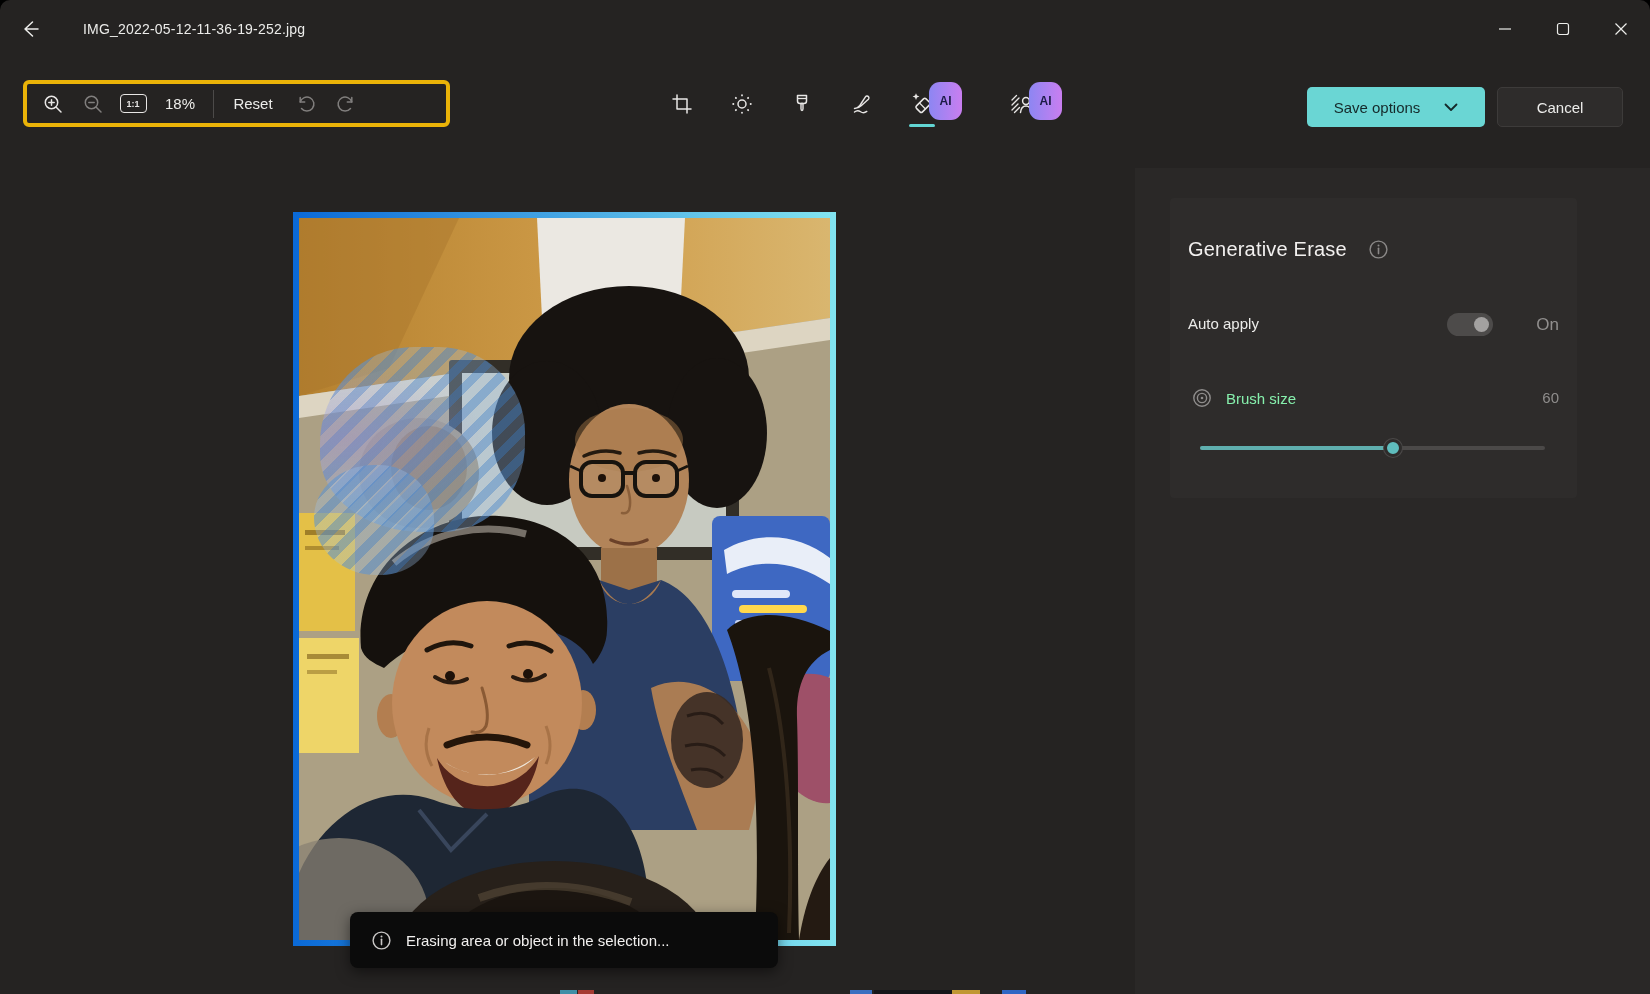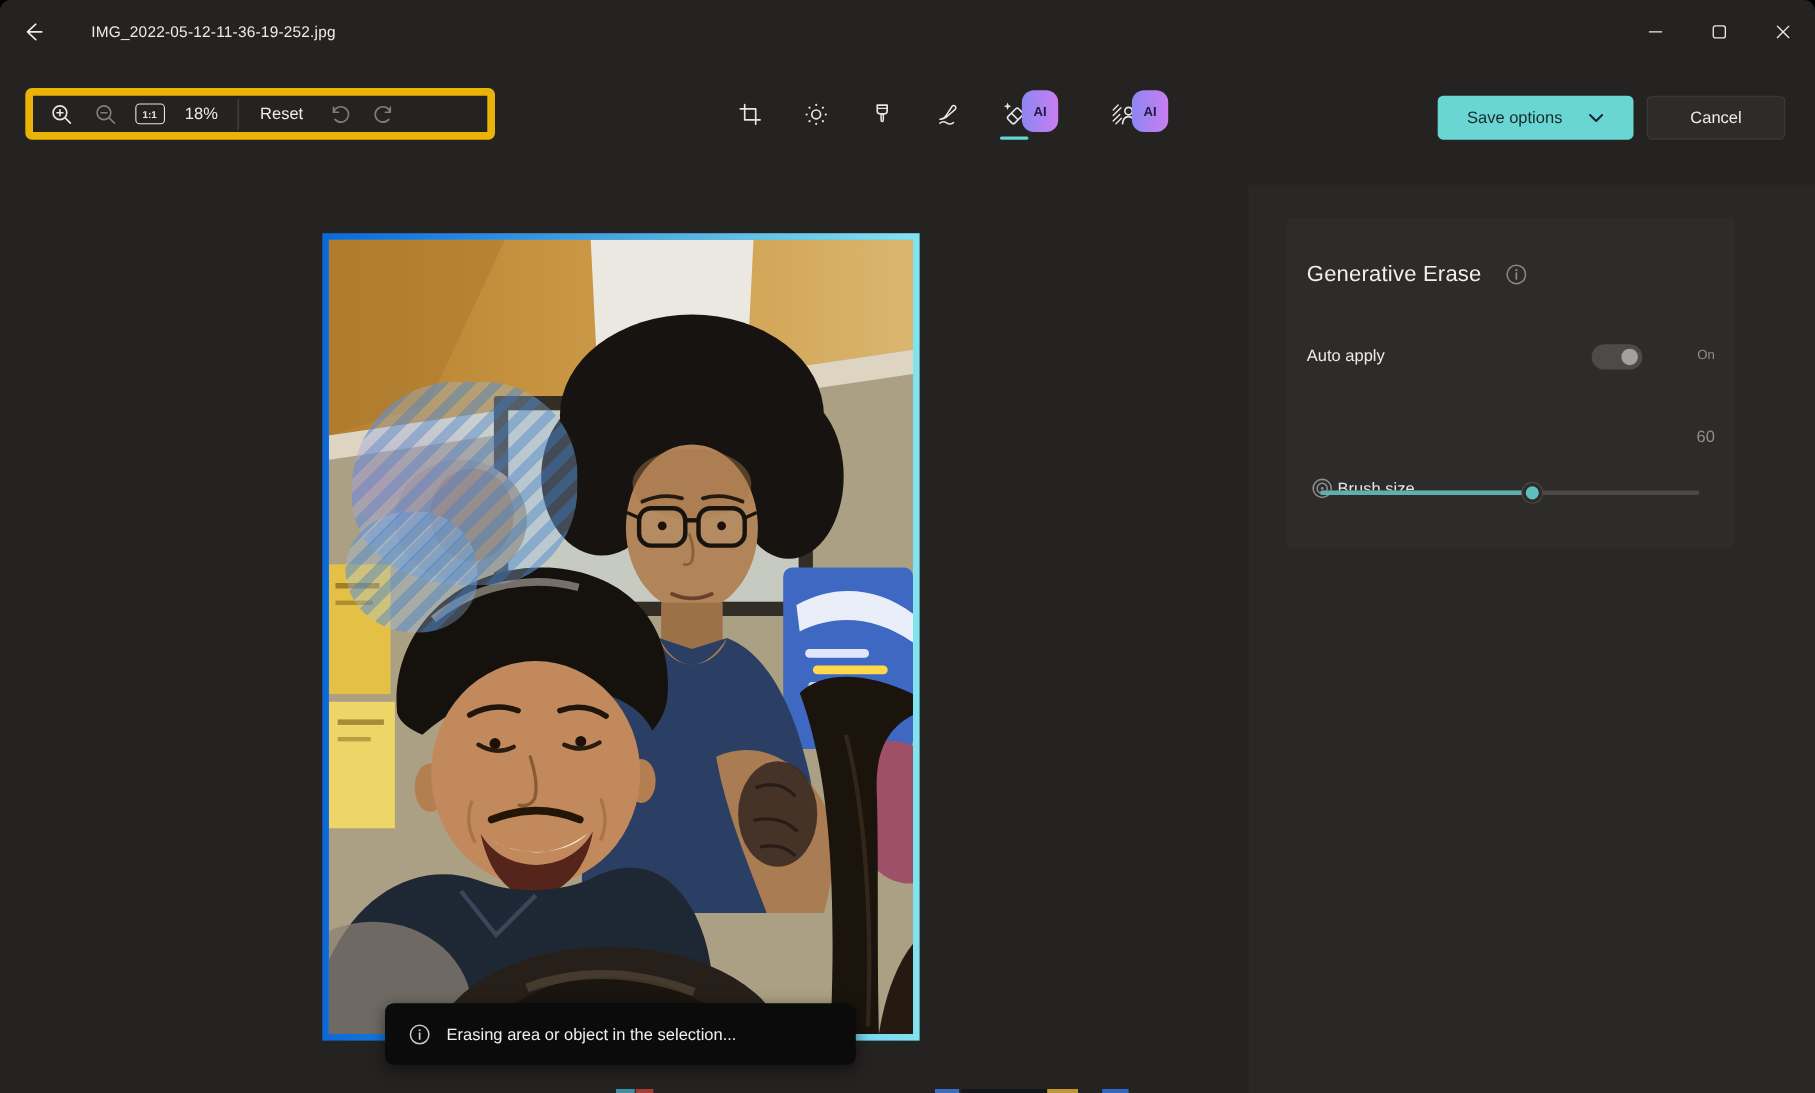--- a/index.html
+++ b/index.html
@@ -10,21 +10,21 @@
 
   
   .titlebar { position:absolute; top:0; left:0; right:0; height:58px; display:flex; align-items:center;gap:15px; }
   .back-btn { width:40px; height:40px; margin-left:10px; display:flex; align-items:center; justify-content:center; border-radius:5px; cursor:pointer; }
   .title-text { color:#ececea; font-size:14px; margin-left:18px; letter-spacing:.2px; }
   .win-controls { position:absolute; right:0; top:0; height:58px; display:flex; }
   .win-btn { width:58px; height:58px; display:flex; align-items:center; justify-content:center; }
 
   
   .toolbar { position:absolute; top:80px; left:0; right:0; height:47px; }
-  .tool-group-left { position:absolute; left:23px; top:0; width:427px; height:47px; border:7px solid #eab308; border-radius:6px; display:flex; align-items:center; padding:0 6px; }
+  .tool-group-left { position:absolute; left:23px; top:0; width:427px; height:47px; border:4px solid #eab308; border-radius:6px; display:flex; align-items:center; padding:0 6px; }
   .tg-item { height:40px; display:flex; align-items:center; justify-content:center; border-radius:5px; }
   .icon-btn { width:40px; }
   .one-one-box { width:27px; height:19px; border:1.6px solid #e8e6e5; border-radius:4px; color:#e8e6e5; font-size:9px; font-weight:bold; display:flex; align-items:center; justify-content:center; }
   .zoom-level { width:54px; color:#ececea; font-size:15px; justify-content:center; }
   .tg-divider { width:1px; height:28px; background:#4c4a49; margin:0 6px; }
   .reset-btn { width:66px; color:#ececea; font-size:15px; }
 
   .tool-group-center { position:absolute; left:652px; top:0; height:47px; display:flex; align-items:center; }
   .tool { position:relative; width:60px; height:47px; display:flex; align-items:center; justify-content:center; }
   .tool.gap { margin-left:40px; }
@@ -42,23 +42,23 @@
   
   .side-panel { position:absolute; left:1135px; top:168px; right:0; bottom:0; background:#2a2827; }
   .ge-card { position:absolute; left:35px; top:30px; width:407px; height:300px; background:#2e2c2b; border-radius:4px; }
   .ge-title-row { position:absolute; left:18px; top:40px; display:flex; align-items:center; gap:22px; }
   .ge-title { color:#f2f0ef; font-size:20px; font-weight:normal; letter-spacing:.2px; }
   .info-icon { width:19px; height:19px; }
   .row-auto { position:absolute; left:18px; right:18px; top:114px; height:26px; }
   .auto-label { position:absolute; left:0; top:3px; color:#ececea; font-size:15px; }
   .toggle { position:absolute; right:66px; top:1px; width:46px; height:23px; border-radius:12px; background:#4d4b4a; }
   .toggle-knob { position:absolute; right:4px; top:4px; width:15px; height:15px; border-radius:50%; background:#a3a1a0; }
-  .auto-state { position:absolute; right:0; top:3px; color:#908e8d; font-size:12px; }
+  .auto-state { position:absolute; right:0; top:3px; color:#908e8d; font-size:17px; }
   .row-brush { position:absolute; left:18px; right:18px; top:190px; height:22px; }
-  .brush-label-wrap { position:absolute; left:4px; top:0; display:flex; align-items:center; gap:4px; color:#e5e5e5; font-size:15px;margin-top:46px; }
+  .brush-label-wrap { position:absolute; left:4px; top:0; display:flex; align-items:center; gap:14px; color:#86efac; font-size:15px; }
   .brush-value { position:absolute; right:0; top:1px; color:#8f8d8c; font-size:15px; }
   .slider { position:absolute; left:30px; width:345px; top:241px; height:18px; }
   .slider-track { position:absolute; left:0; right:0; top:7px; height:4px; border-radius:2px; background:#4b4948; }
   .slider-fill { position:absolute; left:0; top:7px; height:4px; border-radius:2px; background:#5fafae; }
   .slider-thumb { position:absolute; top:0; width:18px; height:18px; margin-left:-9px; border-radius:50%;
                   background:#5fbdbd; border:3px solid #2e2c2b; box-shadow:0 0 0 1px #4b4948; }
 
   
   .photo-frame { position:absolute; left:293px; top:212px; width:543px; height:734px; padding:6px;
                  background:linear-gradient(90deg,#0a69d7,#82e4f0); }

